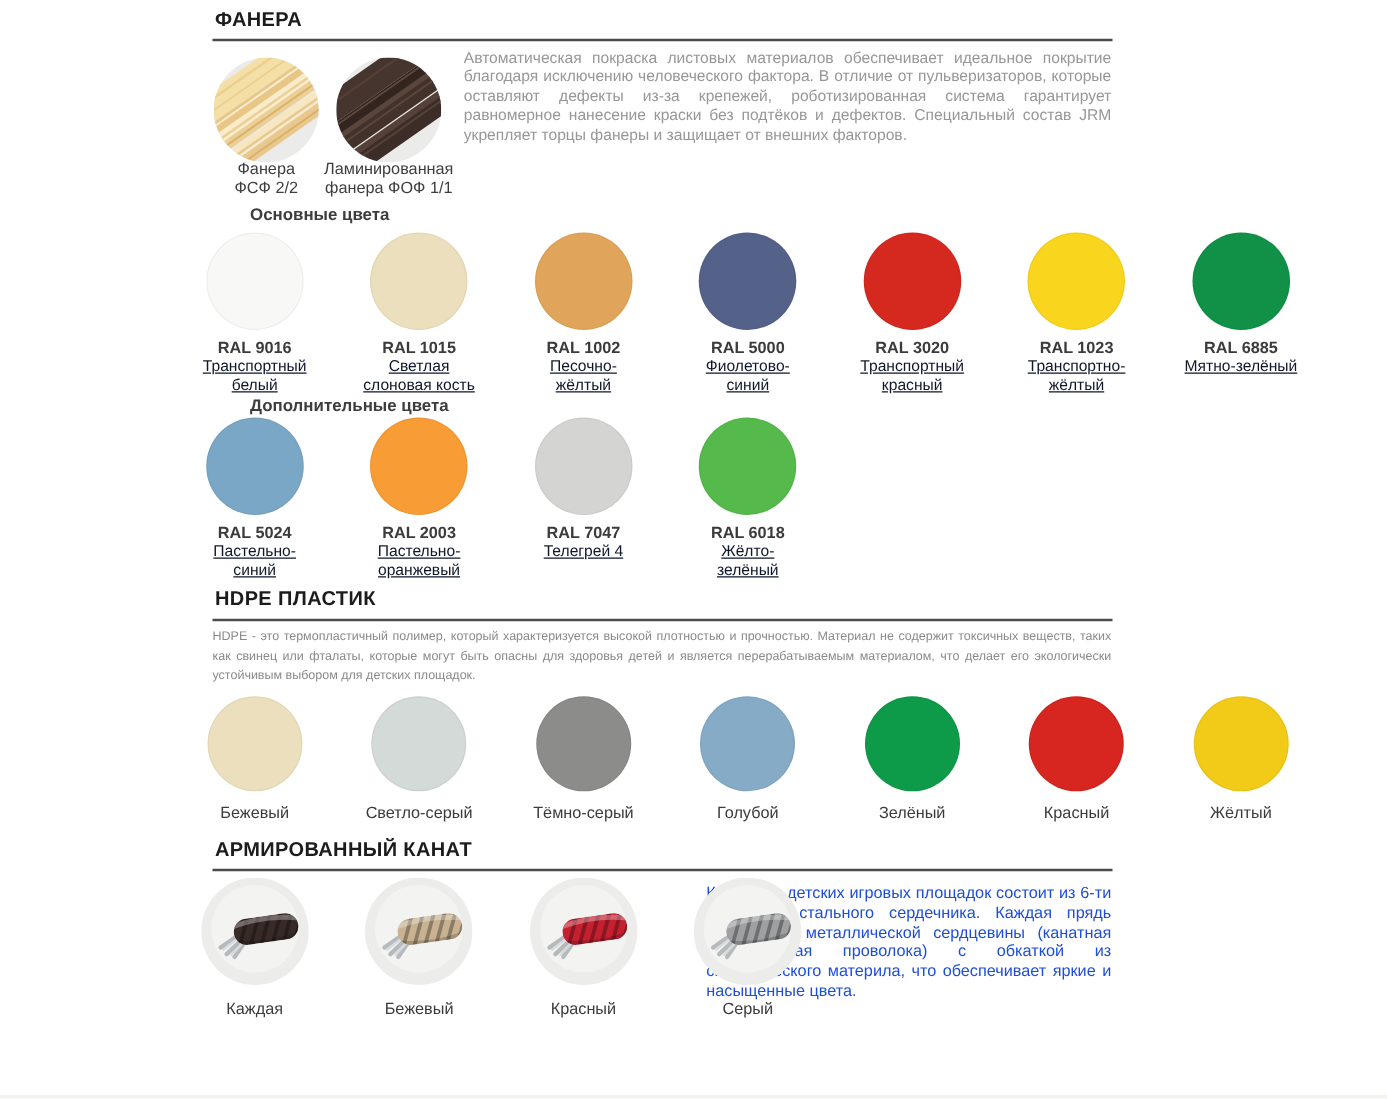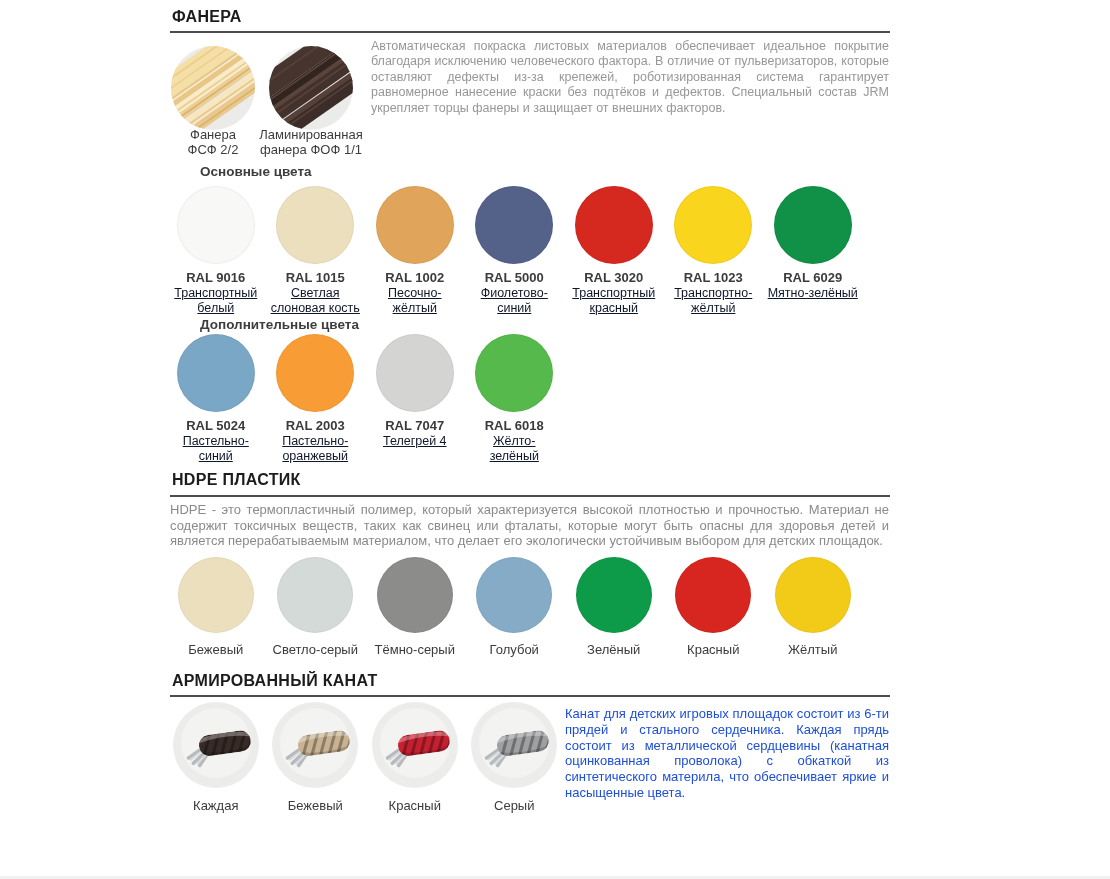--- a/index.html
+++ b/index.html
@@ -2,24 +2,24 @@
 <html><head>
 <meta charset="utf-8">
 <style>
   html,body{margin:0;padding:0;}
   body{width:1110px;height:879px;background:#fff;font-family:"Liberation Sans",sans-serif;}
   .page{position:relative;width:1110px;height:879px;background:#ffffff;overflow:hidden;}
   .sec-title{position:absolute;left:172px;font-size:16px;font-weight:bold;color:#1c1c1c;letter-spacing:.3px;white-space:nowrap;}
   .rule{position:absolute;left:170px;width:720px;height:2px;background:#4c4c4c;}
   .para{position:absolute;text-align:justify;color:#979797;}
   .p1{left:371px;top:39px;width:518px;font-size:12.5px;line-height:15.4px;}
-  .p2{left:170px;top:502px;width:719px;font-size:13px;line-height:15.6px;color:#8a8a8a;}
+  .p2{left:170px;top:502px;width:719px;font-size:10px;line-height:15.6px;color:#8a8a8a;}
   .p3{left:565px;top:706px;width:324px;font-size:13px;line-height:15.8px;color:#1d4ed8;}
   .sub-label{position:absolute;left:172px;font-size:13.5px;font-weight:600;color:#3d3d3d;margin-left:28px;}
-  .row{position:absolute;left:166px;display:flex;}
+  .row{position:absolute;left:154px;display:flex;gap:32px;}
   .cell{width:99.5px;flex:0 0 99.5px;display:flex;flex-direction:column;align-items:center;}
   .circle{border-radius:50%;box-shadow:inset 0 0 0 1px rgba(0,0,0,0.045);}
   .c78{width:78px;height:78px;margin-bottom:6px;}
   .c76{width:76px;height:76px;}
   .code{font-size:13px;font-weight:bold;color:#3b3b3b;line-height:16px;text-align:center;}
   .cname{font-size:12.5px;color:#0f172a;line-height:14.5px;text-align:center;white-space:pre-line;text-decoration:underline;}
   .hname{font-size:13px;color:#3b3b3b;margin-top:9px;text-align:center;}
   .rname{font-size:13px;color:#3b3b3b;margin-top:6px;text-align:center;}
   .fig{position:absolute;}
   .fig-label{position:absolute;font-size:13px;line-height:15px;color:#3d3d3d;text-align:center;white-space:pre-line;}
@@ -128,21 +128,21 @@
 красный</div>
     </div>
     <div class="cell">
       <div class="circle c78" style="background: rgb(250, 213, 29);"></div>
       <div class="code">RAL 1023</div>
       <div class="cname">Транспортно-
 жёлтый</div>
     </div>
     <div class="cell">
       <div class="circle c78" style="background: rgb(16, 145, 71);"></div>
-      <div class="code">RAL 6029</div>
+      <div class="code">RAL 6885</div>
       <div class="cname">Мятно-зелёный</div>
     </div>
   </div>
 
   <div class="sub-label" style="top:317px">Дополнительные цвета</div>
 
   <div class="row" style="top:334px">
     <div class="cell">
       <div class="circle c78" style="background: rgb(122, 167, 197);"></div>
       <div class="code">RAL 5024</div>

